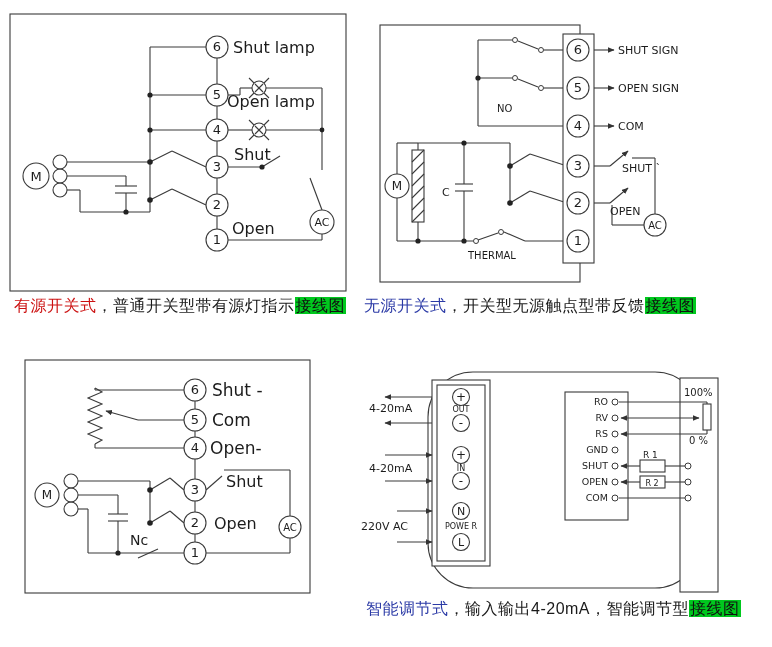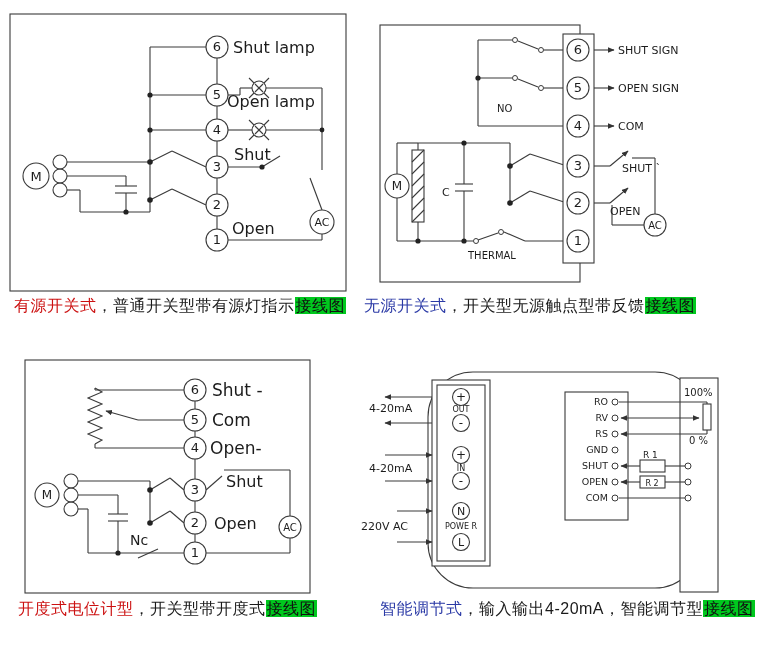--- a/index.html
+++ b/index.html
@@ -378,20 +378,17 @@
       <circle class="oc" cx="333" cy="168" r="3"></circle>
     </g>
   </svg>
 
   <div class="caption" style="left:14px;top:296px">
     <span class="lead-red">有源开关式</span><span>，普通开关型带有源灯指示</span><span class="hl">接线图</span>
   </div>
   <div class="caption" style="left:364px;top:296px">
     <span class="lead-blue">无源开关式</span><span>，开关型无源触点型带反馈</span><span class="hl">接线图</span>
   </div>
-  <div class="caption" style="left:18px;top:599px">
-    <span class="lead-red">开度式电位计型</span><span>，开关型带开度式</span><span class="hl">接线图</span>
-  </div>
-  <div class="caption" style="left:380px;top:599px">
+  <div class="caption" style="left:366px;top:599px">
     <span class="lead-blue">智能调节式</span><span>，输入输出4-20mA，智能调节型</span><span class="hl">接线图</span>
   </div>
 
 </div>
 
 </body></html>

